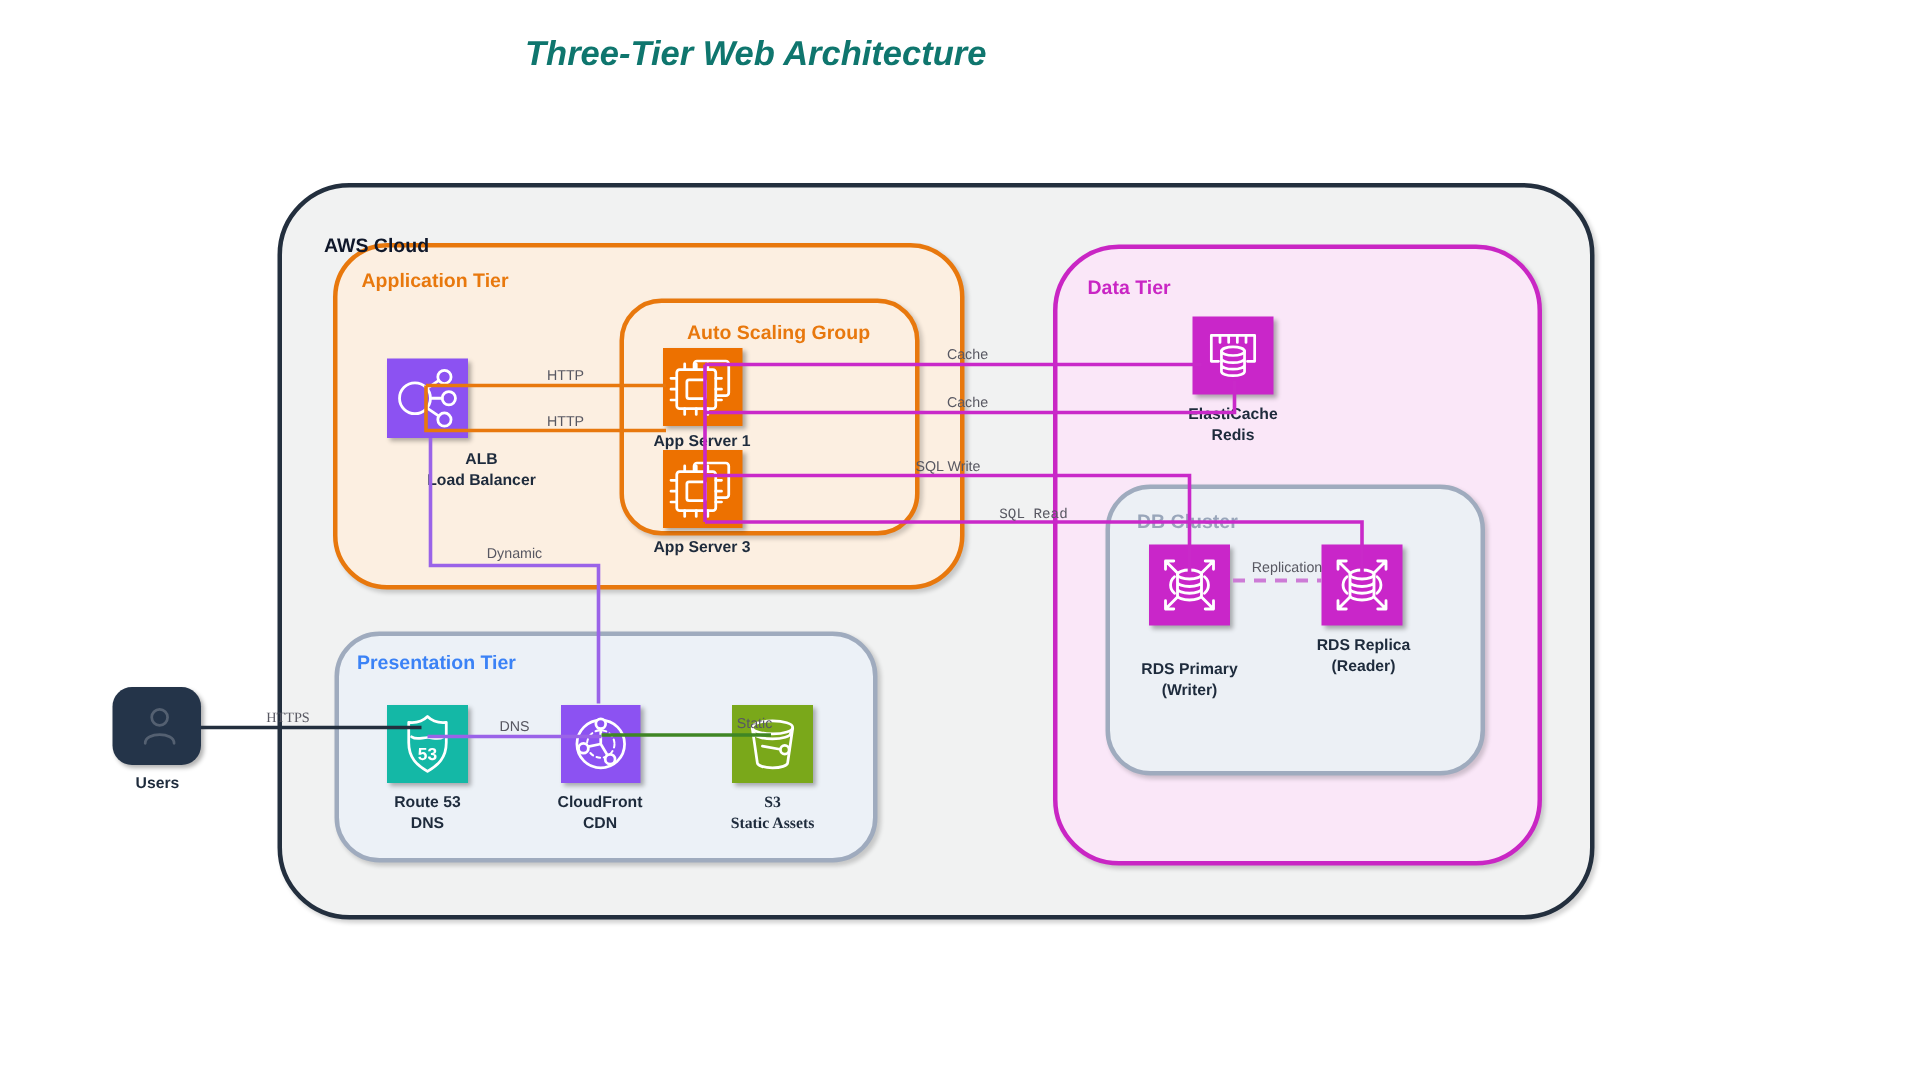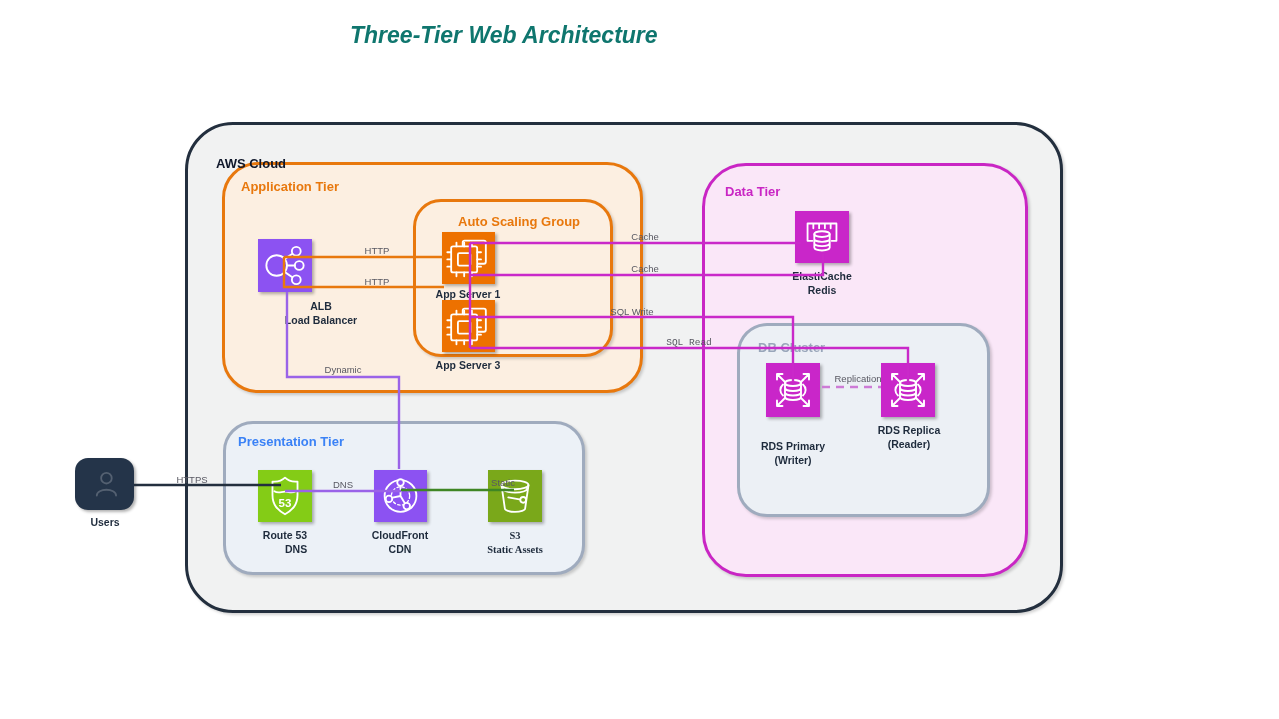--- a/index.html
+++ b/index.html
@@ -107,21 +107,21 @@
     <svg viewBox="0 0 54 54">
         <g class="glyph">
       <path d="M19 19 11 11M11 16.5V11h5.5M35 19l8-8M37.5 11H43v5.5M19 35l-8 8M11 37.5V43h5.5M35 35l8 8M37.5 43H43v-5.5"></path>
       <path d="M17 21.5c-3.5 3-3.5 8 0 11M37 21.5c3.5 3 3.5 8 0 11"></path>
       <ellipse cx="27" cy="20" rx="8" ry="3"></ellipse>
       <path d="M19 20v14M35 20v14M19 34a8 3 0 0 0 16 0M19 25a8 3 0 0 0 16 0M19 29.5a8 3 0 0 0 16 0"></path>
         </g>
       </svg>
   </div>
 
-  <div class="icon" style="left:258px;top:470px;width:54px;height:52px;background:#84cc16;">
+  <div class="icon" style="left:258px;top:470px;width:54px;height:52px;background:#14b8a6;">
     <svg viewBox="0 0 54 54">
         <g class="glyph">
       <path d="M27 8c3 3 8 4.5 13 4v14c0 10.5-5.5 15.5-13 20-7.5-4.5-13-9.5-13-20V12c5 .5 10-1 13-4Z"></path>
       <path d="M16 22c3.5 2.5 7 .5 11 .5s7.5 2 11-.5"></path>
         </g>
       <text x="27" y="38" text-anchor="middle" font-size="12" font-weight="bold" fill="#ffffff">53</text>
       </svg>
   </div>
 
   <div class="icon" style="left:374px;top:470px;width:53px;height:52px;background:#8C52F2;">
@@ -166,21 +166,21 @@
       <div>Redis</div>
     </div>
   <div class="node-label" style="left:793px;top:440px;">
     <div>RDS Primary</div>
       <div>(Writer)</div>
     </div>
   <div class="node-label" style="left:909px;top:424px;">
     <div>RDS Replica</div>
       <div>(Reader)</div>
     </div>
-  <div class="node-label" style="left:285px;top:529px;text-align:right;">
+  <div class="node-label" style="left:285px;top:529px;">
     <div>Route 53</div>
       <div>DNS</div>
     </div>
   <div class="node-label" style="left:400px;top:529px;">
     <div>CloudFront</div>
       <div>CDN</div>
     </div>
   <div class="node-label" style="left:515px;top:529px;font-family:Liberation Serif, serif;">
     <div>S3</div>
       <div>Static Assets</div>
@@ -196,17 +196,17 @@
   </svg>
 
   <div class="edge-label" style="left:377px;top:245px;">HTTP</div>
   <div class="edge-label" style="left:377px;top:276px;">HTTP</div>
   <div class="edge-label" style="left:645px;top:231px;">Cache</div>
   <div class="edge-label" style="left:645px;top:263px;">Cache</div>
   <div class="edge-label" style="left:632px;top:306px;">SQL Write</div>
   <div class="edge-label" style="left:689px;top:337px;font-family:Liberation Mono, monospace;">SQL Read</div>
   <div class="edge-label" style="left:343px;top:364px;">Dynamic</div>
   <div class="edge-label" style="left:849px;top:373px;padding-left:18px;">Replication</div>
-  <div class="edge-label" style="left:192px;top:474px;">HTTPS</div>
+  <div class="edge-label" style="left:192px;top:474px;font-family:Liberation Serif, serif;">HTTPS</div>
   <div class="edge-label" style="left:343px;top:479px;">DNS</div>
   <div class="edge-label" style="left:458px;top:477px;margin-left:45px;">Static</div>
 
 </div>
 
 </body></html>

